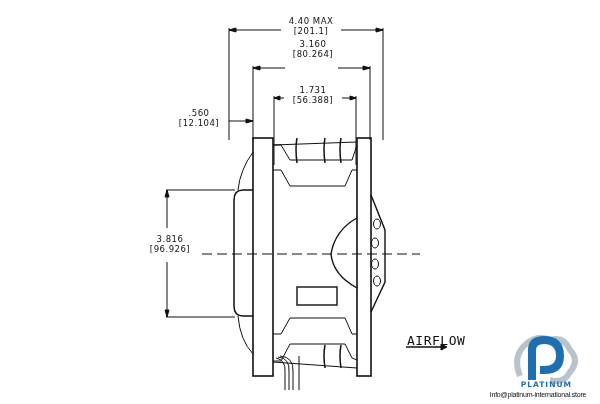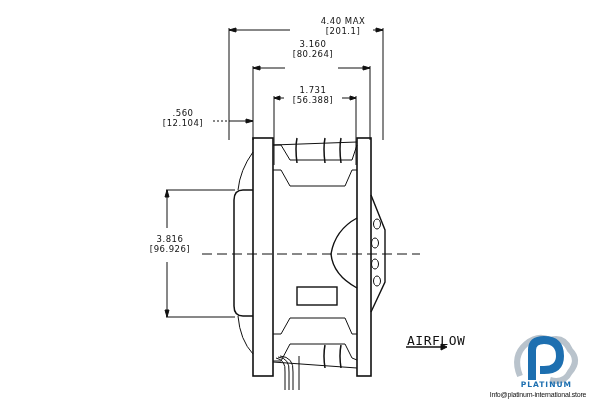--- a/index.html
+++ b/index.html
@@ -86,33 +86,33 @@
     <path d="M276 358 Q286 360 285 372 L285 390"></path>
     <path d="M278 357 Q290 358 289 372 L289 390"></path>
     <path d="M280 356 Q294 357 293 372 L293 390"></path>
     <path d="M299 356 L299 390"></path>
 
     <line x1="406" y1="347" x2="444" y2="347" stroke-width="1.6"></line>
     <polygon points="447,347 441,344 441,350" fill="#111"></polygon>
   </g>
 </svg>
 
-<div class="dim-text" style="left:281px; top:16px; width:56px;margin-left:32px;">
+<div class="dim-text" style="left:281px; top:16px; width:56px;">
   <div>4.40 MAX</div>
   <div>[201.1]</div>
 </div>
 <div class="dim-text" style="left:283px; top:39px; width:56px;">
   <div>3.160</div>
   <div>[80.264]</div>
 </div>
 <div class="dim-text" style="left:284px; top:85px; width:54px;">
   <div>1.731</div>
   <div>[56.388]</div>
 </div>
-<div class="dim-text" style="left:155px; top:108px; width:52px;">
+<div class="dim-text" style="left:171px; top:108px; width:52px;">
   <div>.560</div>
   <div>[12.104]</div>
 </div>
 <div class="dim-text" style="left:141px; top:234px; width:54px;">
   <div>3.816</div>
   <div>[96.926]</div>
 </div>
 
 <div class="airflow">AIRFLOW</div>
 

